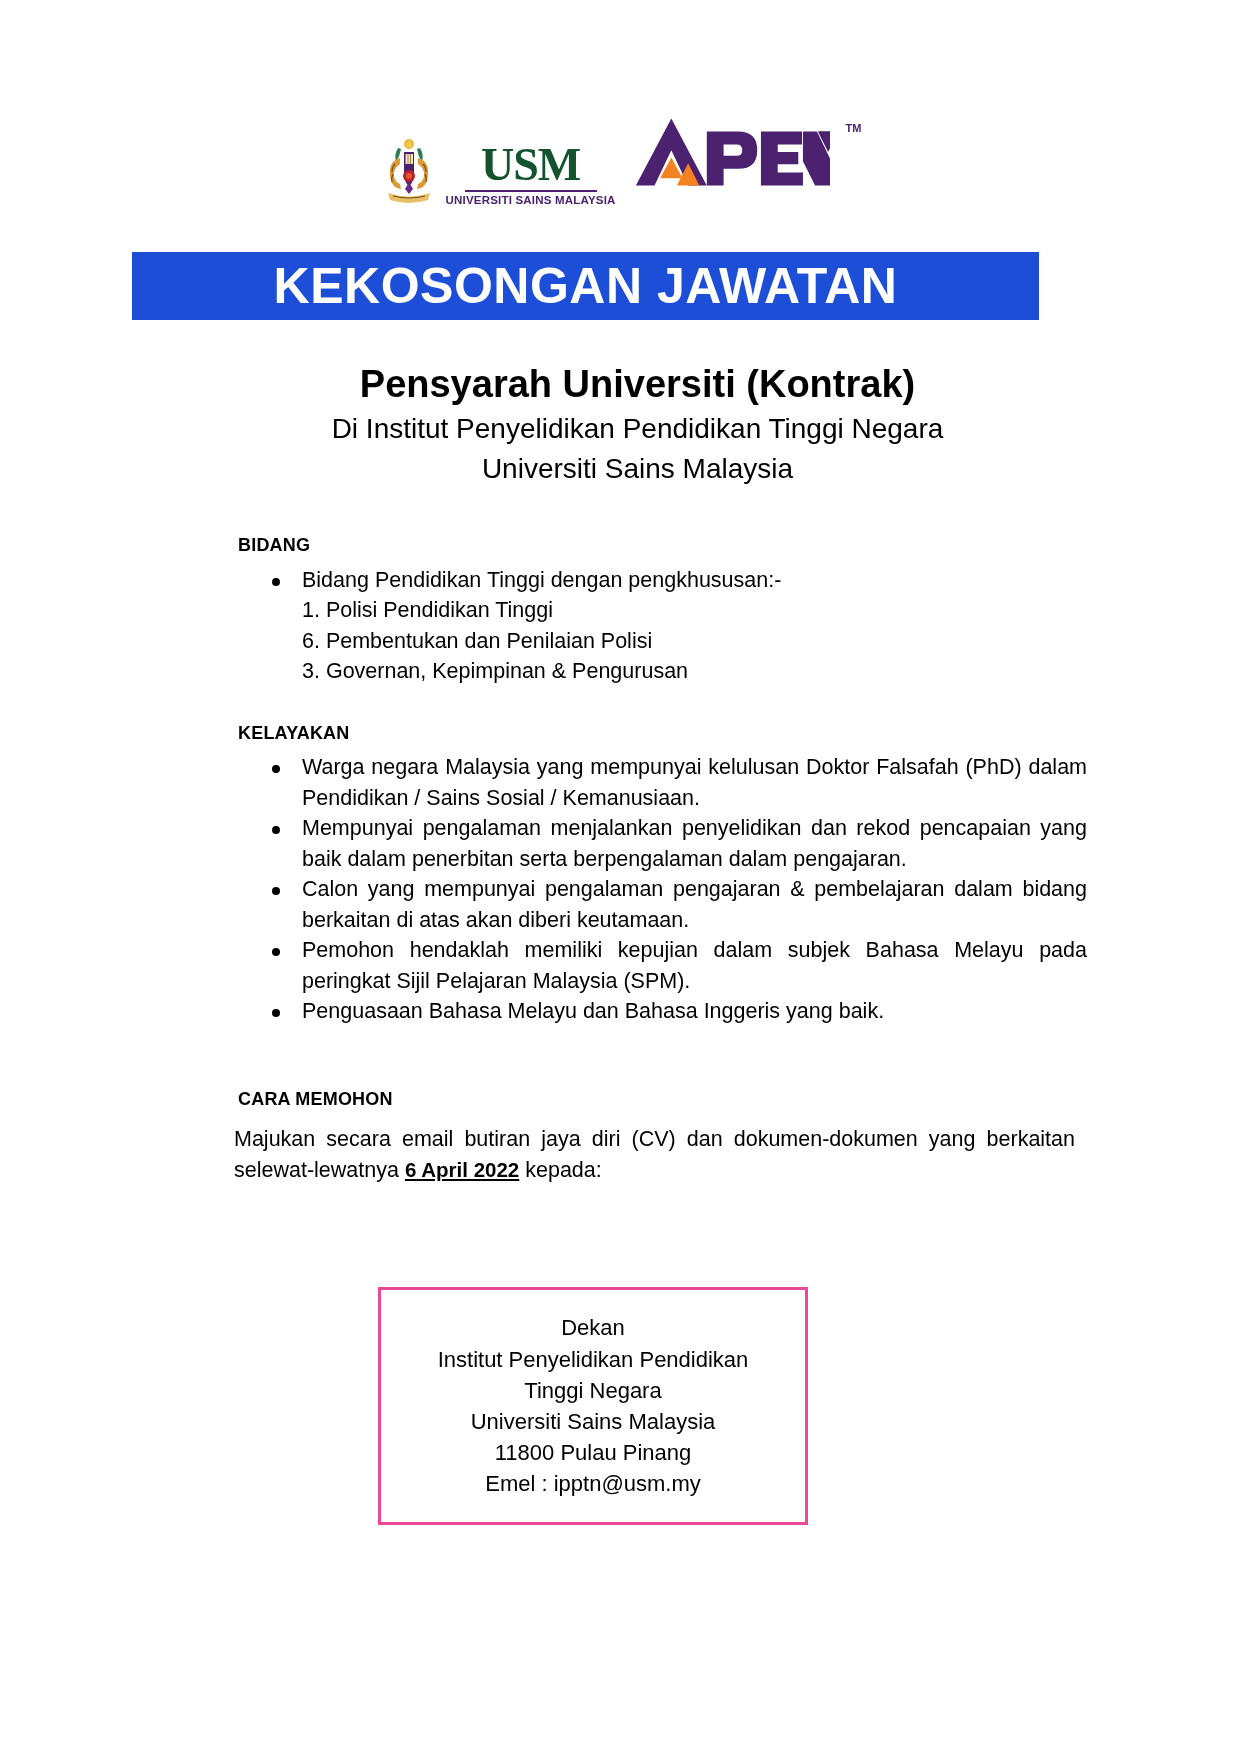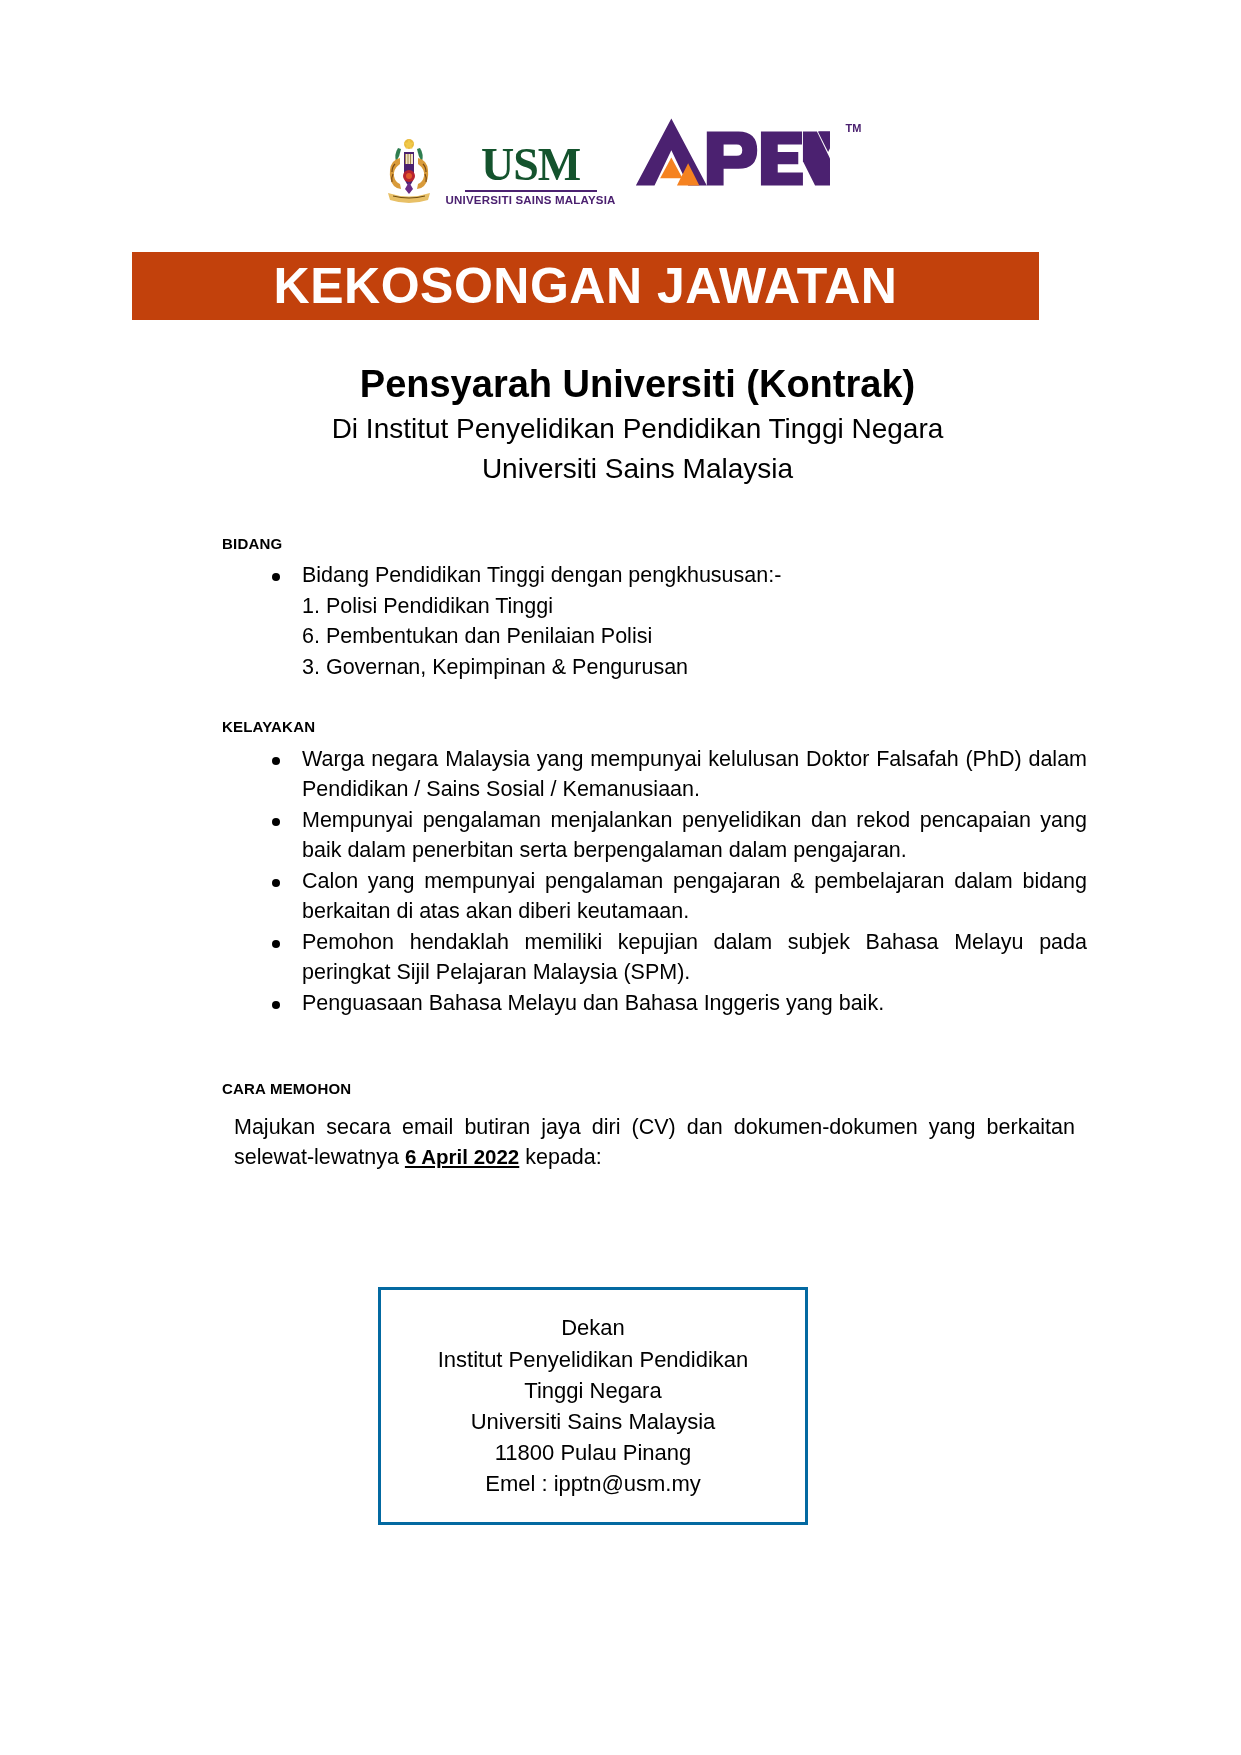--- a/index.html
+++ b/index.html
@@ -89,21 +89,21 @@
     margin-left: 16px;
   }
 
   
   .banner {
     position: absolute;
     top: 252px;
     left: 132px;
     width: 907px;
     height: 68px;
-    background: #c2410c;
+    background: #1d4ed8;
     display: flex;
     align-items: center;
     justify-content: center;
   }
   .banner-text {
     color: #ffffff;
     font-family: "Liberation Sans", sans-serif;
     font-weight: bold;
     font-size: 50px;
     letter-spacing: 0.5px;
@@ -137,23 +137,23 @@
   .content {
     position: absolute;
     top: 533px;
     left: 222px;
     width: 865px;
     font-size: 21.5px;
     line-height: 1.42;
   }
   .section-heading {
     font-weight: bold;
-    font-size: 15px;
+    font-size: 18px;
     letter-spacing: 0.2px;
-    margin: 0 0 6px 0;
+    margin: 0 0 6px 16px;
   }
   ul.bullets {
     list-style: none;
     margin: 0;
     padding: 0 0 0 40px;
   }
   ul.bullets > li {
     position: relative;
     padding-left: 40px;
     margin-bottom: 0;
@@ -185,21 +185,21 @@
     font-size: 20.5px;
   }
 
   
   .address-box {
     position: absolute;
     top: 1287px;
     left: 378px;
     width: 430px;
     height: 238px;
-    border: 3px solid #0369a1;
+    border: 3px solid #ec4899;
     box-sizing: border-box;
     display: flex;
     flex-direction: column;
     align-items: center;
     justify-content: center;
     font-size: 22px;
     line-height: 1.42;
     text-align: center;
   }
   .address-box div { white-space: nowrap; }

